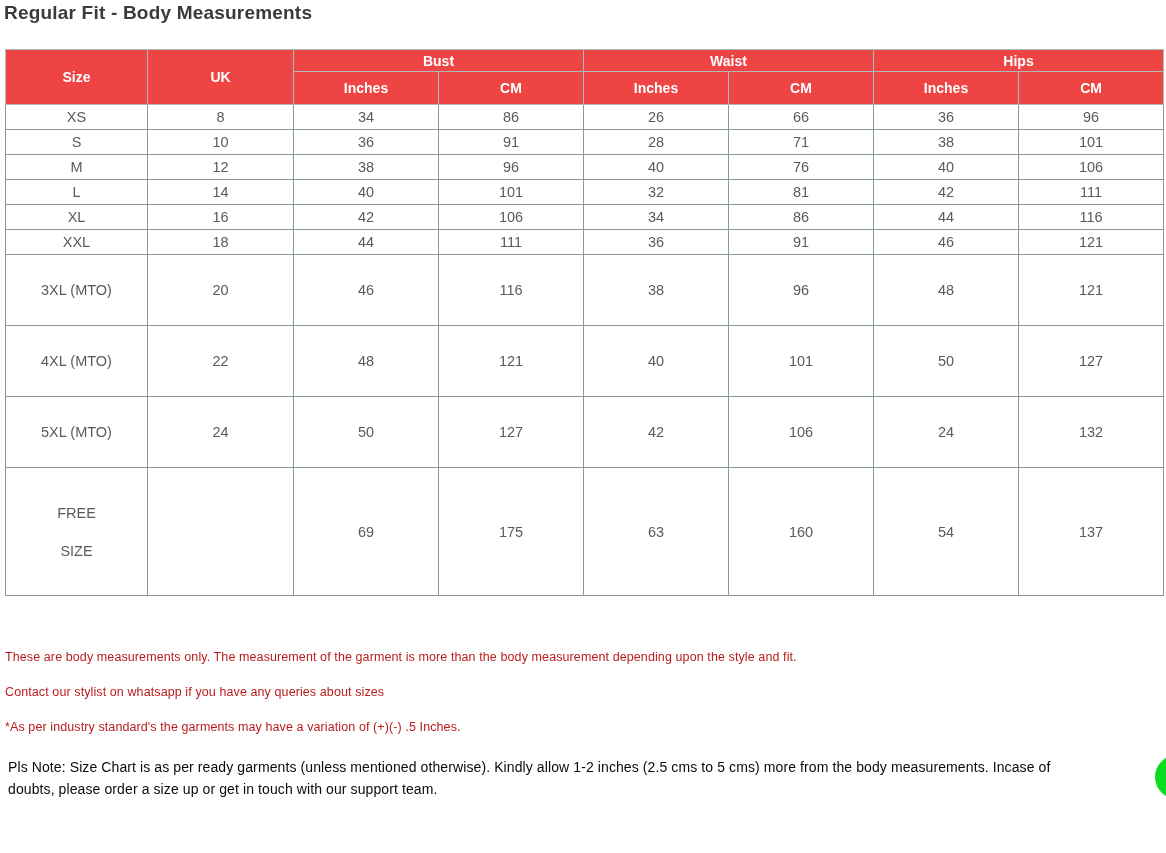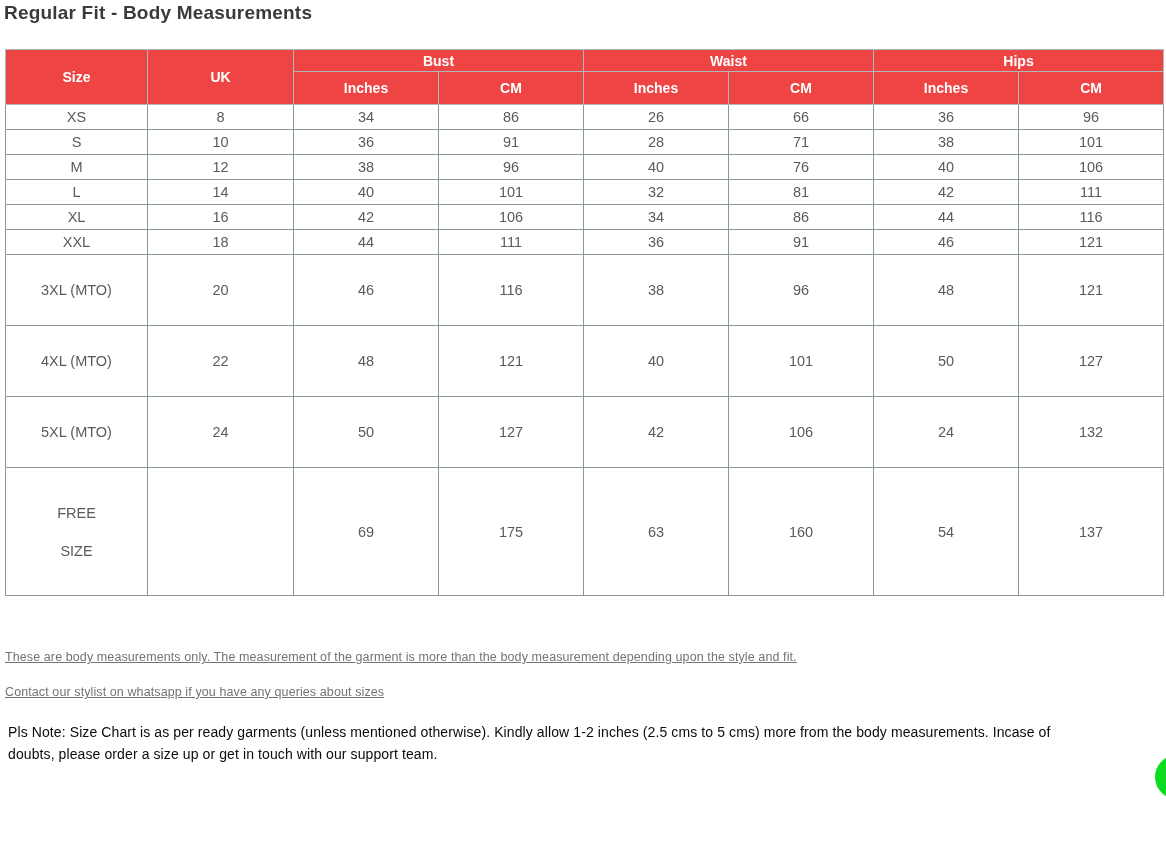--- a/index.html
+++ b/index.html
@@ -56,25 +56,24 @@
   tr.r-s  td { height: 25px; margin-top: 6px; }
   tr.r-m  td { height: 71px; }
   tr.r-l  td { height: 128px; }
   td.size-free {
     white-space: pre-line;
     line-height: 38px;
   }
   .notes { margin: 55px 0 0 5px; }
   .note-line {
     font-size: 12.5px;
-    color: #737373;
+    color: #b91c1c;
     letter-spacing: 0.1px;
     margin-bottom: 22px;
     line-height: 13px;
-    text-decoration: underline;
   }
   .important-note {
     font-size: 14px;
     color: #0b0b0b;
     line-height: 22px;
     margin: 9px 0 0 8px;
     width: 1045px;
     letter-spacing: 0.1px;
   }
   .chat-bubble {
@@ -224,19 +223,20 @@
         <td>160</td>
         <td>54</td>
         <td>137</td>
       </tr>
     </tbody>
   </table>
 
   <div class="notes">
     <p class="note-line">These are body measurements only. The measurement of the garment is more than the body measurement depending upon the style and fit.</p>
     <p class="note-line">Contact our stylist on whatsapp if you have any queries about sizes</p>
+    <p class="note-line">*As per industry standard's the garments may have a variation of (+)(-) .5 Inches.</p>
   </div>
 
   <p class="important-note">Pls Note: Size Chart is as per ready garments (unless mentioned otherwise). Kindly allow 1-2 inches (2.5 cms to 5 cms) more from the body measurements. Incase of doubts, please order a size up or get in touch with our support team.</p>
 
   <div class="chat-bubble"></div>
 
 </div>
 
 </body></html>

